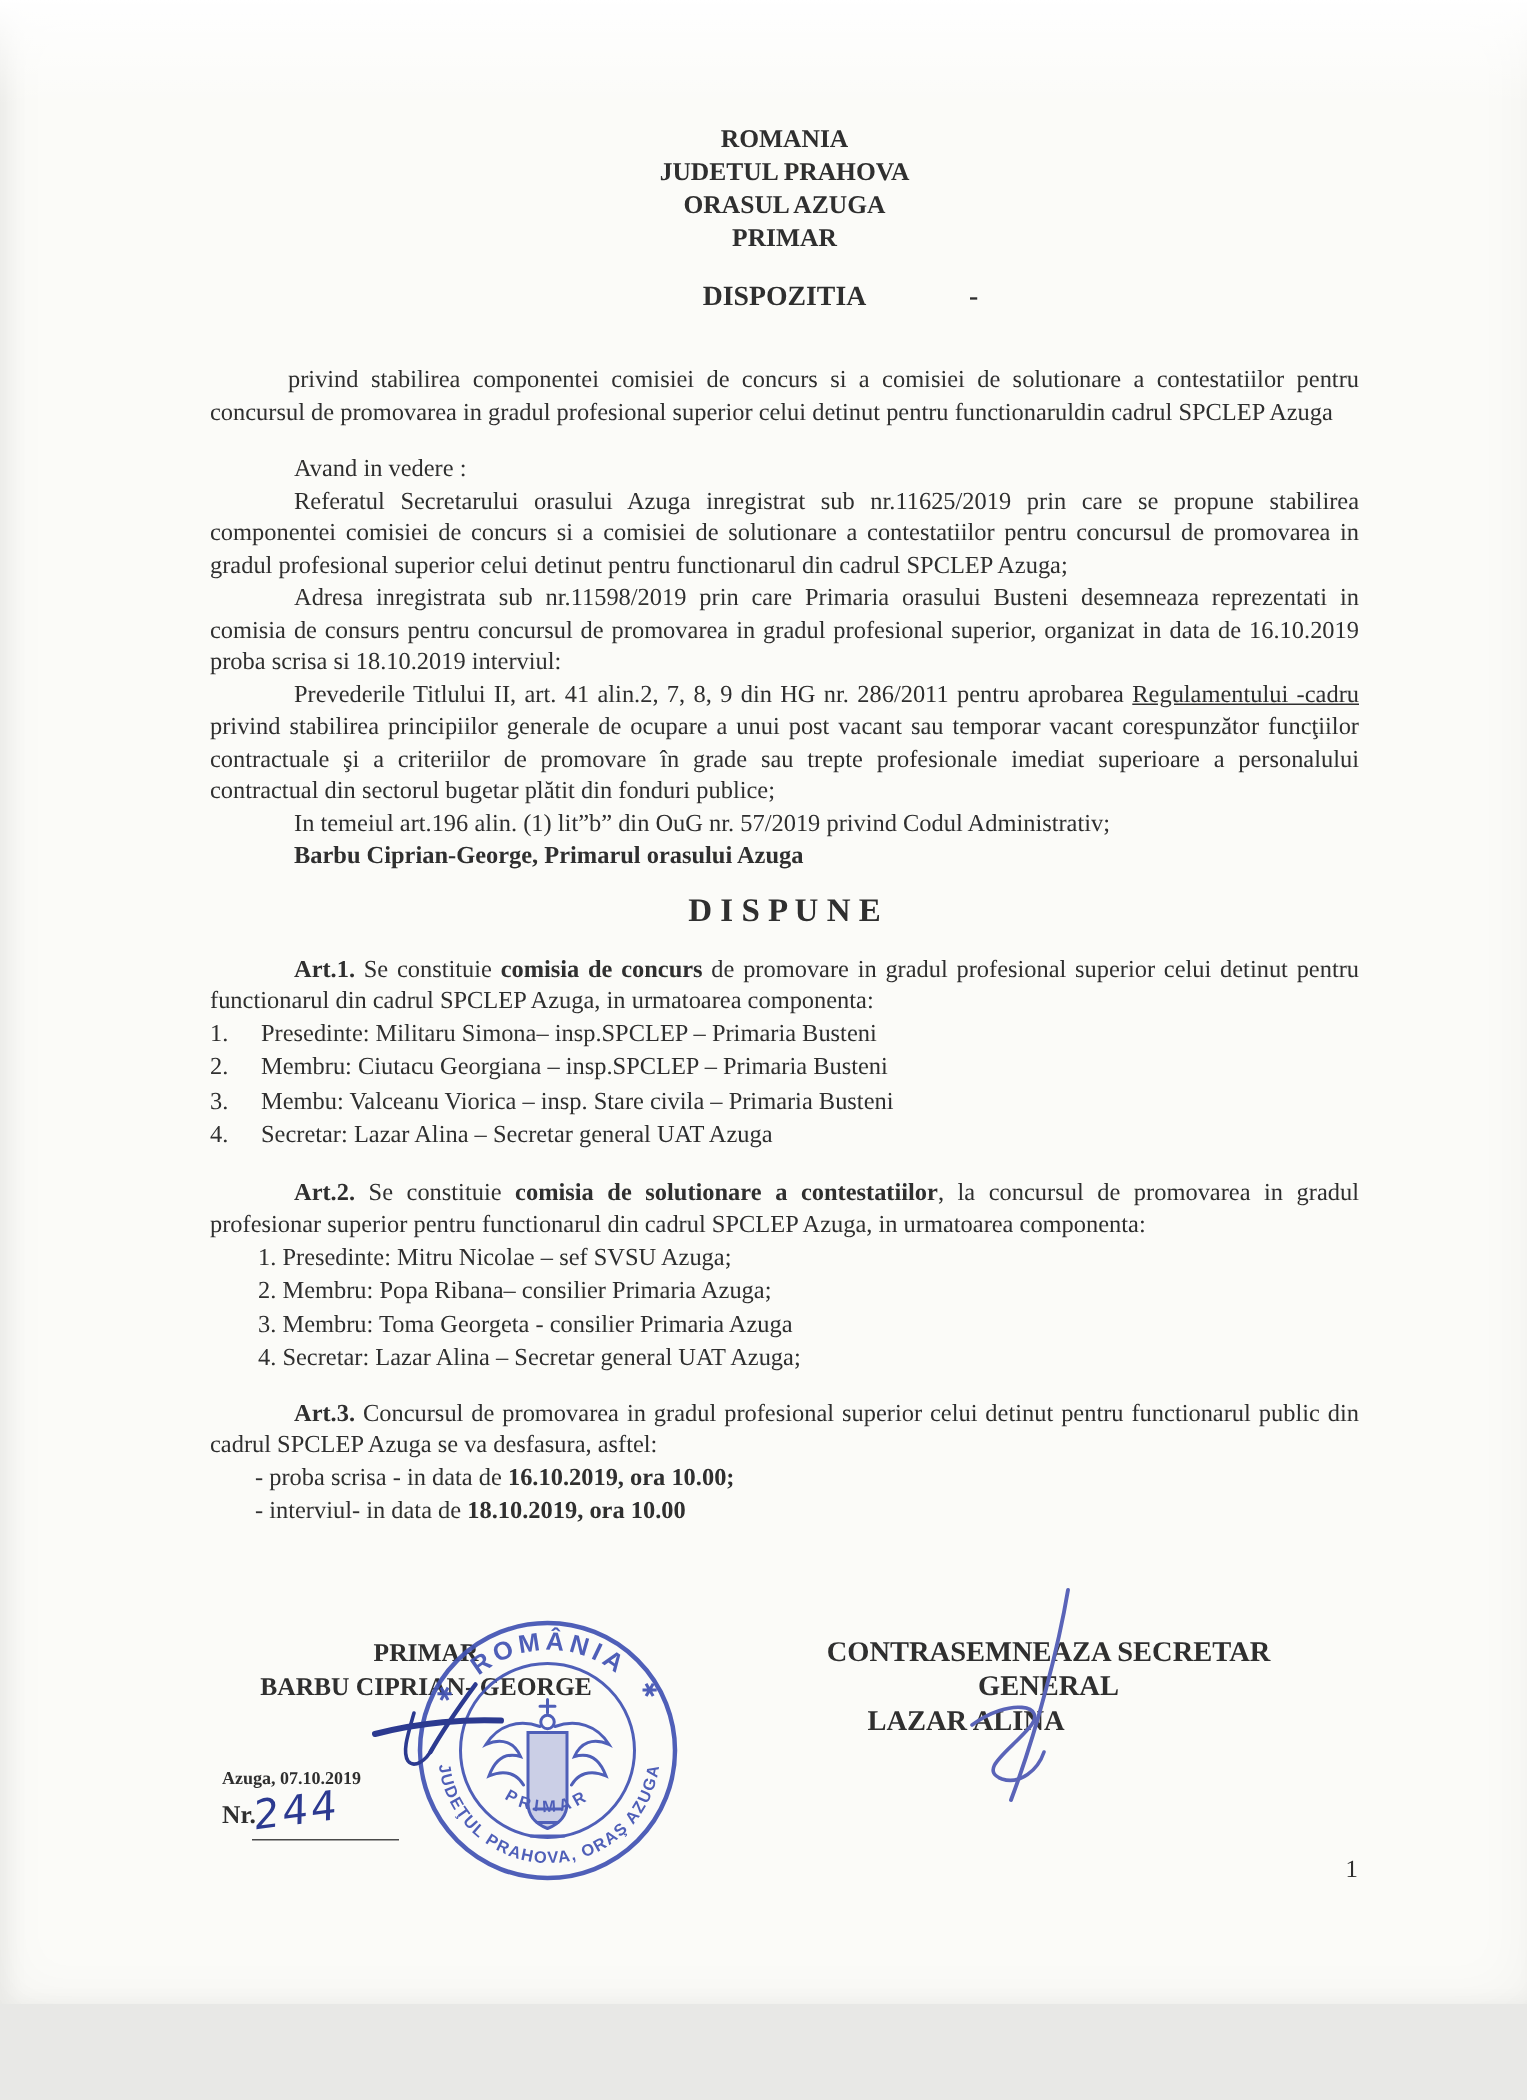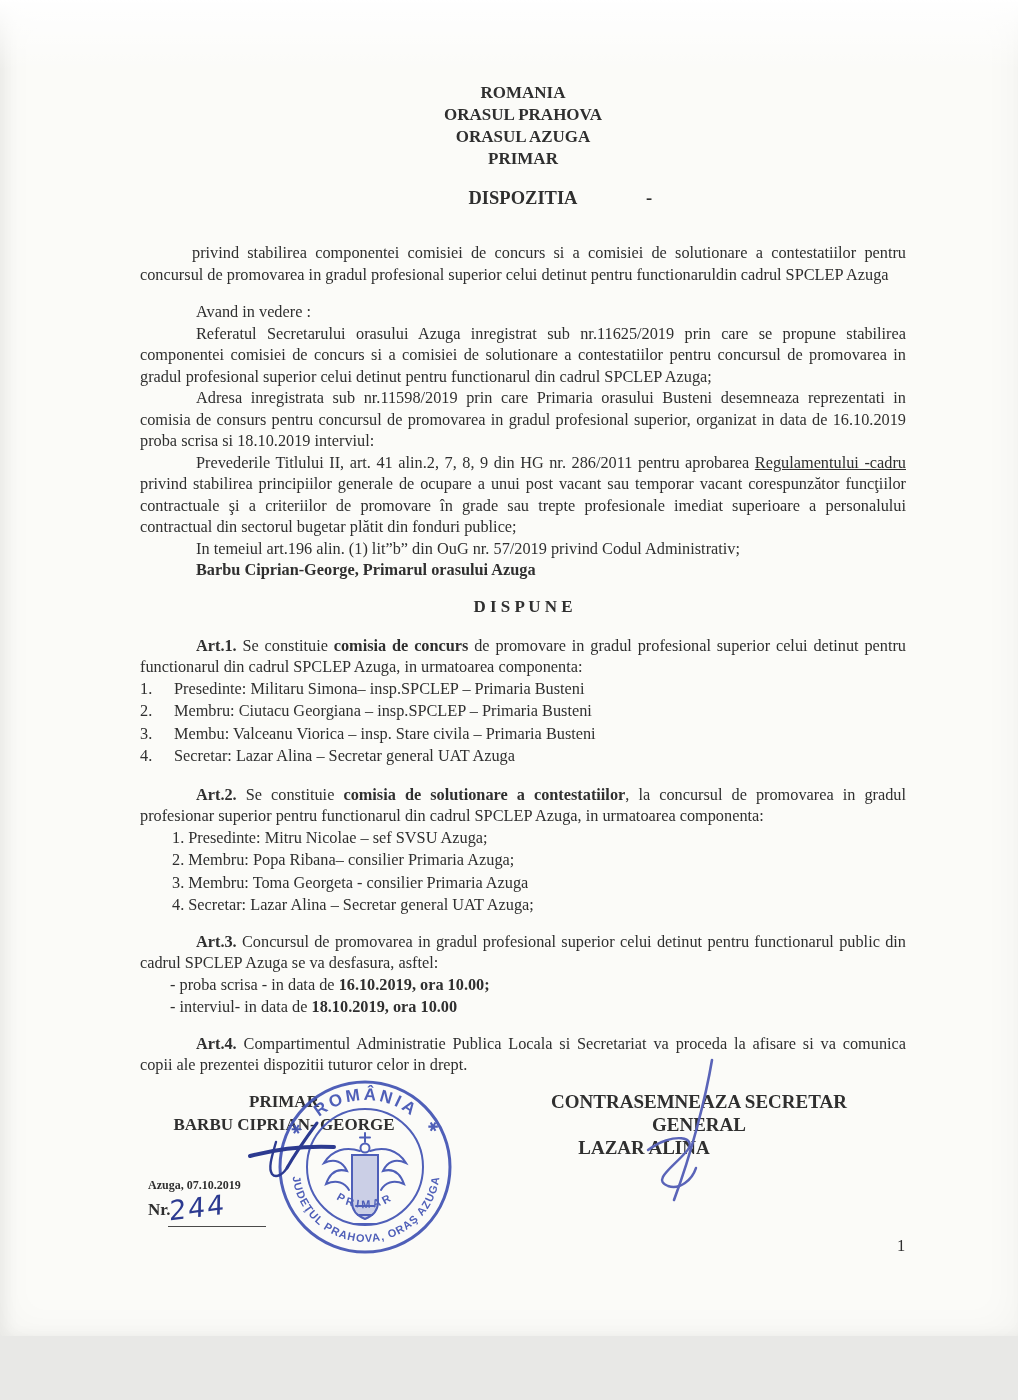--- a/index.html
+++ b/index.html
@@ -13,21 +13,21 @@
   p{margin:0;}
   .letterhead{ text-align:center;font-weight:bold;font-size:17px;line-height:22px;}
   .doc-title{position:relative;margin-top:16px;text-align:center;font-weight:bold;font-size:18.5px;line-height:24px;}
   .title-mark{position:absolute;left:506px;top:0;font-weight:bold;}
   .subtitle{text-indent:52px;margin-top:32px;}
   .para{text-indent:56px;}
   .mt{margin-top:16px;}
   .mt2{margin-top:14px;}
   .bold{font-weight:bold;}
   .u{text-decoration:underline;}
-  .dispune{margin-top:14px;text-align:center;font-weight:bold;font-size:17px;line-height:24px;}
+  .dispune{margin-top:14px;text-align:center;font-weight:bold;font-size:22px;line-height:24px;}
   .list1{margin-top:0;text-align:left;line-height:22.5px;}
   .lrow{display:flex;}
   .lnum{width:34px;flex:0 0 34px;}
   .l2{margin-left:32px;text-align:left;line-height:22.5px;text-indent:0;}
   .bullet{margin-left:30px;text-align:left;line-height:22.5px;}
   
   .sig-left{position:absolute;left:160px;top:1090px;width:248px;text-align:center;
         font-weight:bold;font-size:17px;line-height:23px;}
   .sig-right{position:absolute;left:508px;top:1090px;width:382px;text-align:center;
         font-weight:bold;font-size:19px;line-height:23px;}
@@ -47,21 +47,21 @@
 </style>
 </head>
 <body>
 
 <div class="page">
 
   <div class="content">
 
     <div class="letterhead">
       <p>ROMANIA</p>
-      <p>ORASUL PRAHOVA</p>
+      <p>JUDETUL PRAHOVA</p>
       <p>ORASUL AZUGA</p>
       <p>PRIMAR</p>
     </div>
 
     <div class="doc-title">
       <span>DISPOZITIA</span>
       <span class="title-mark">-</span>
     </div>
 
     <p class="subtitle">privind stabilirea componentei comisiei de concurs si a comisiei de solutionare a contestatiilor pentru concursul de promovarea in gradul profesional superior celui detinut pentru functionaruldin cadrul SPCLEP Azuga</p>
@@ -100,21 +100,20 @@
       <p class="l2">1. Presedinte: Mitru Nicolae – sef SVSU Azuga;</p>
       <p class="l2">2. Membru: Popa Ribana– consilier Primaria Azuga;</p>
       <p class="l2">3. Membru: Toma Georgeta - consilier Primaria Azuga</p>
       <p class="l2">4. Secretar: Lazar Alina – Secretar general UAT Azuga;</p>
     </div>
 
     <p class="para mt2"><strong>Art.3.</strong><span> Concursul de promovarea in gradul profesional superior celui detinut pentru functionarul public din cadrul SPCLEP Azuga  se va desfasura, asftel:</span></p>
     <p class="bullet"><span>- proba scrisa - in data de </span><strong>16.10.2019, ora 10.00;</strong></p>
     <p class="bullet"><span>- interviul- in data de </span><strong>18.10.2019, ora 10.00</strong></p>
 
-    <p class="para mt2"><strong>Art.4.</strong><span> Compartimentul Administratie Publica Locala si Secretariat va proceda la afisare si va comunica copii ale prezentei dispozitii tuturor celor in drept.</span></p>
   </div>
 
   <div class="sig-left">
     <span>PRIMAR</span><br>
     <span>BARBU CIPRIAN- GEORGE</span>
   </div>
 
   <div class="sig-right">
     <span>CONTRASEMNEAZA SECRETAR GENERAL</span>
     <span class="name">LAZAR ALINA</span>

